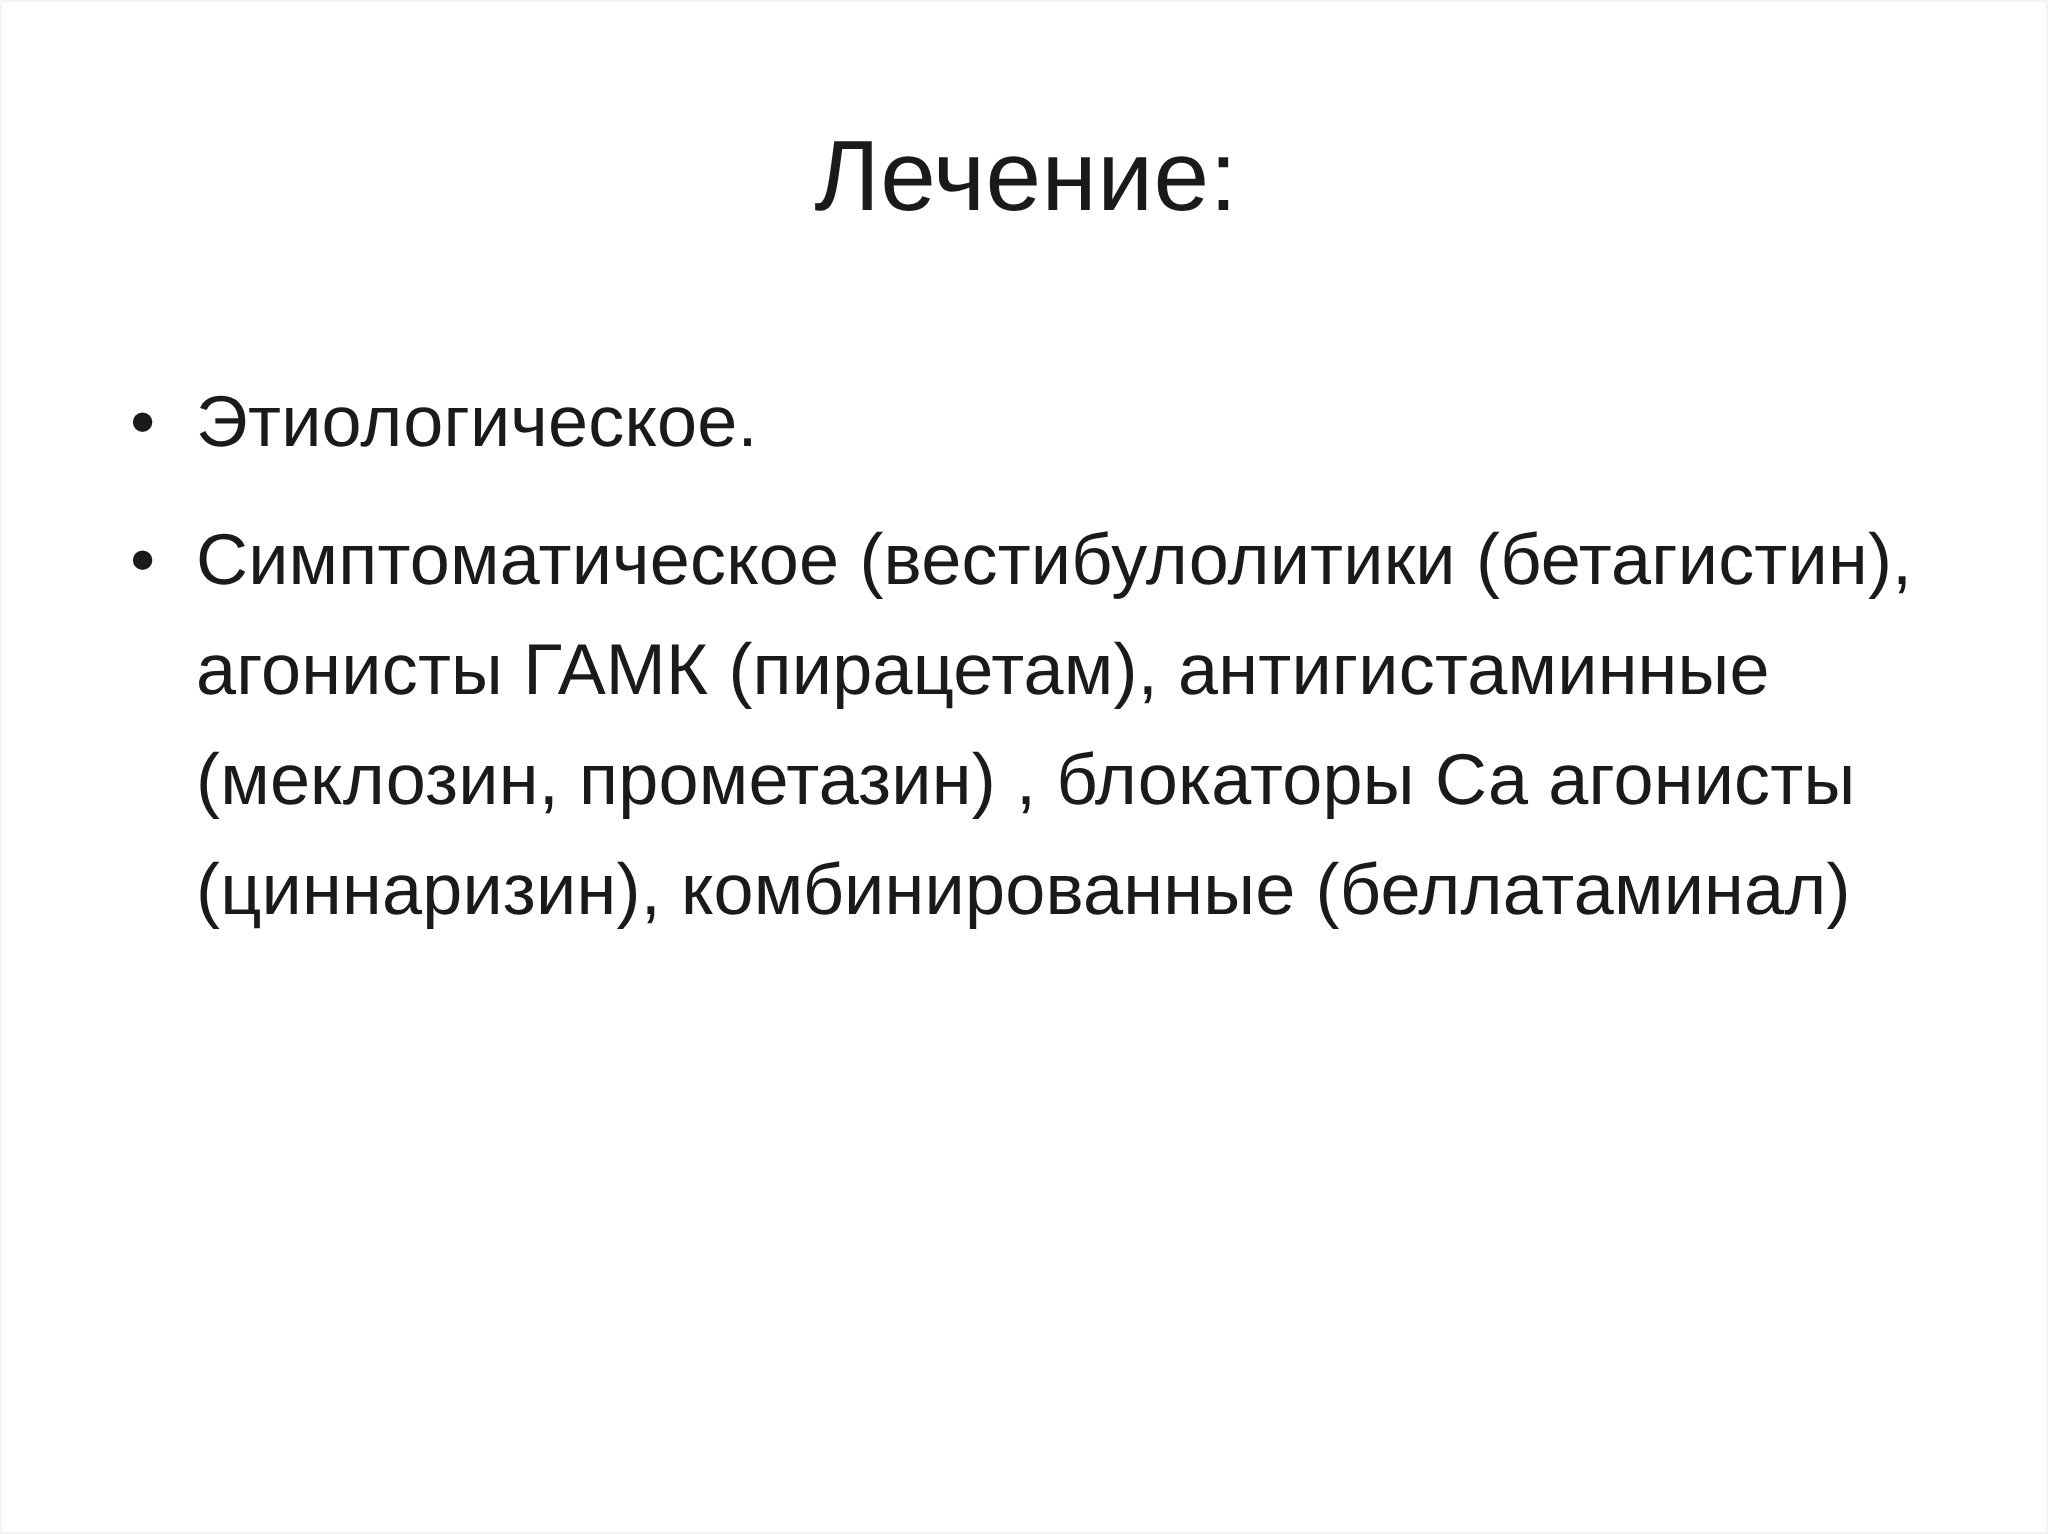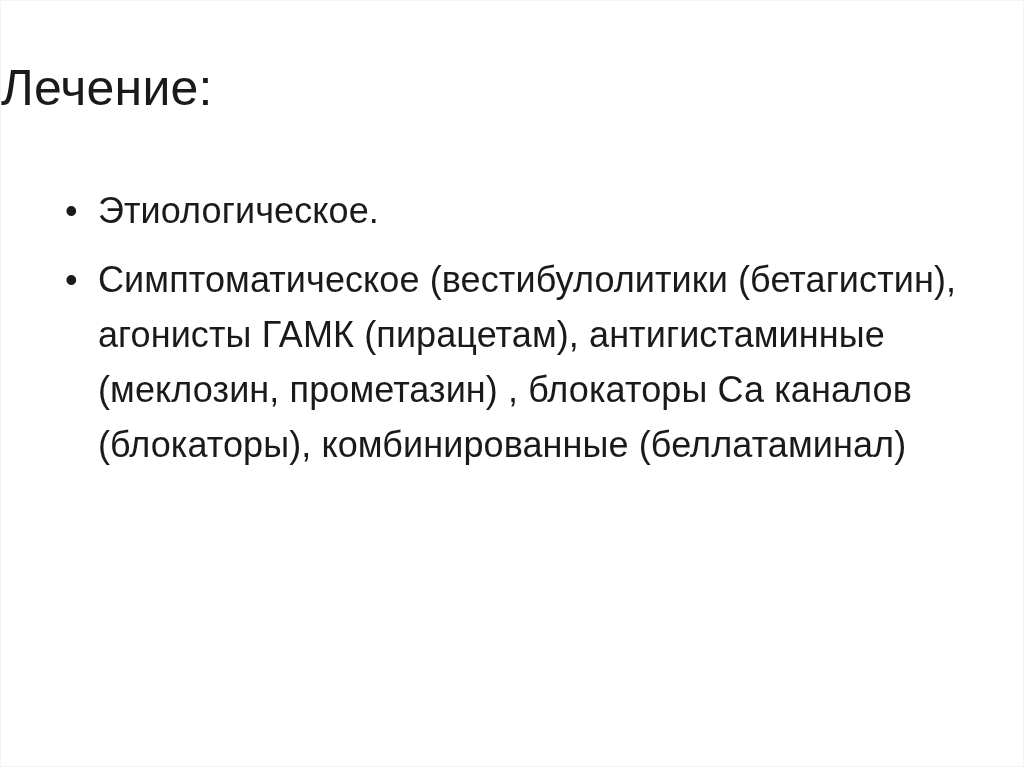--- a/index.html
+++ b/index.html
@@ -23,20 +23,21 @@
     background: #ffffff;
     border: 1px solid #f4f4f4;
     overflow: hidden;
   }
 
   .slide-title {
     position: absolute;
     top: 58px;
     left: 0;
     width: 1024px;
+    text-align: center;
     font-size: 50px;
     font-weight: 400;
     line-height: 1.18;
     color: #1a1a1a;
     letter-spacing: 0.2px;
     white-space: pre;
   }
 
   .body-block {
     position: absolute;
@@ -86,17 +87,17 @@
 
   <div class="body-block">
 
     <div class="bullet-item">
       <span class="bullet-marker">•</span>
       <span class="bullet-text">Этиологическое.</span>
     </div>
 
     <div class="bullet-item">
       <span class="bullet-marker">•</span>
-      <span class="bullet-text">Симптоматическое (вестибулолитики (бетагистин), агонисты ГАМК (пирацетам), антигистаминные (меклозин, прометазин) , блокаторы Са каналов (блокаторы), комбинированные (беллатаминал)</span>
+      <span class="bullet-text">Симптоматическое (вестибулолитики (бетагистин), агонисты ГАМК (пирацетам), антигистаминные (меклозин, прометазин) , блокаторы Са агонисты (циннаризин), комбинированные (беллатаминал)</span>
     </div>
 
   </div>
 </div>
 
 </body></html>

